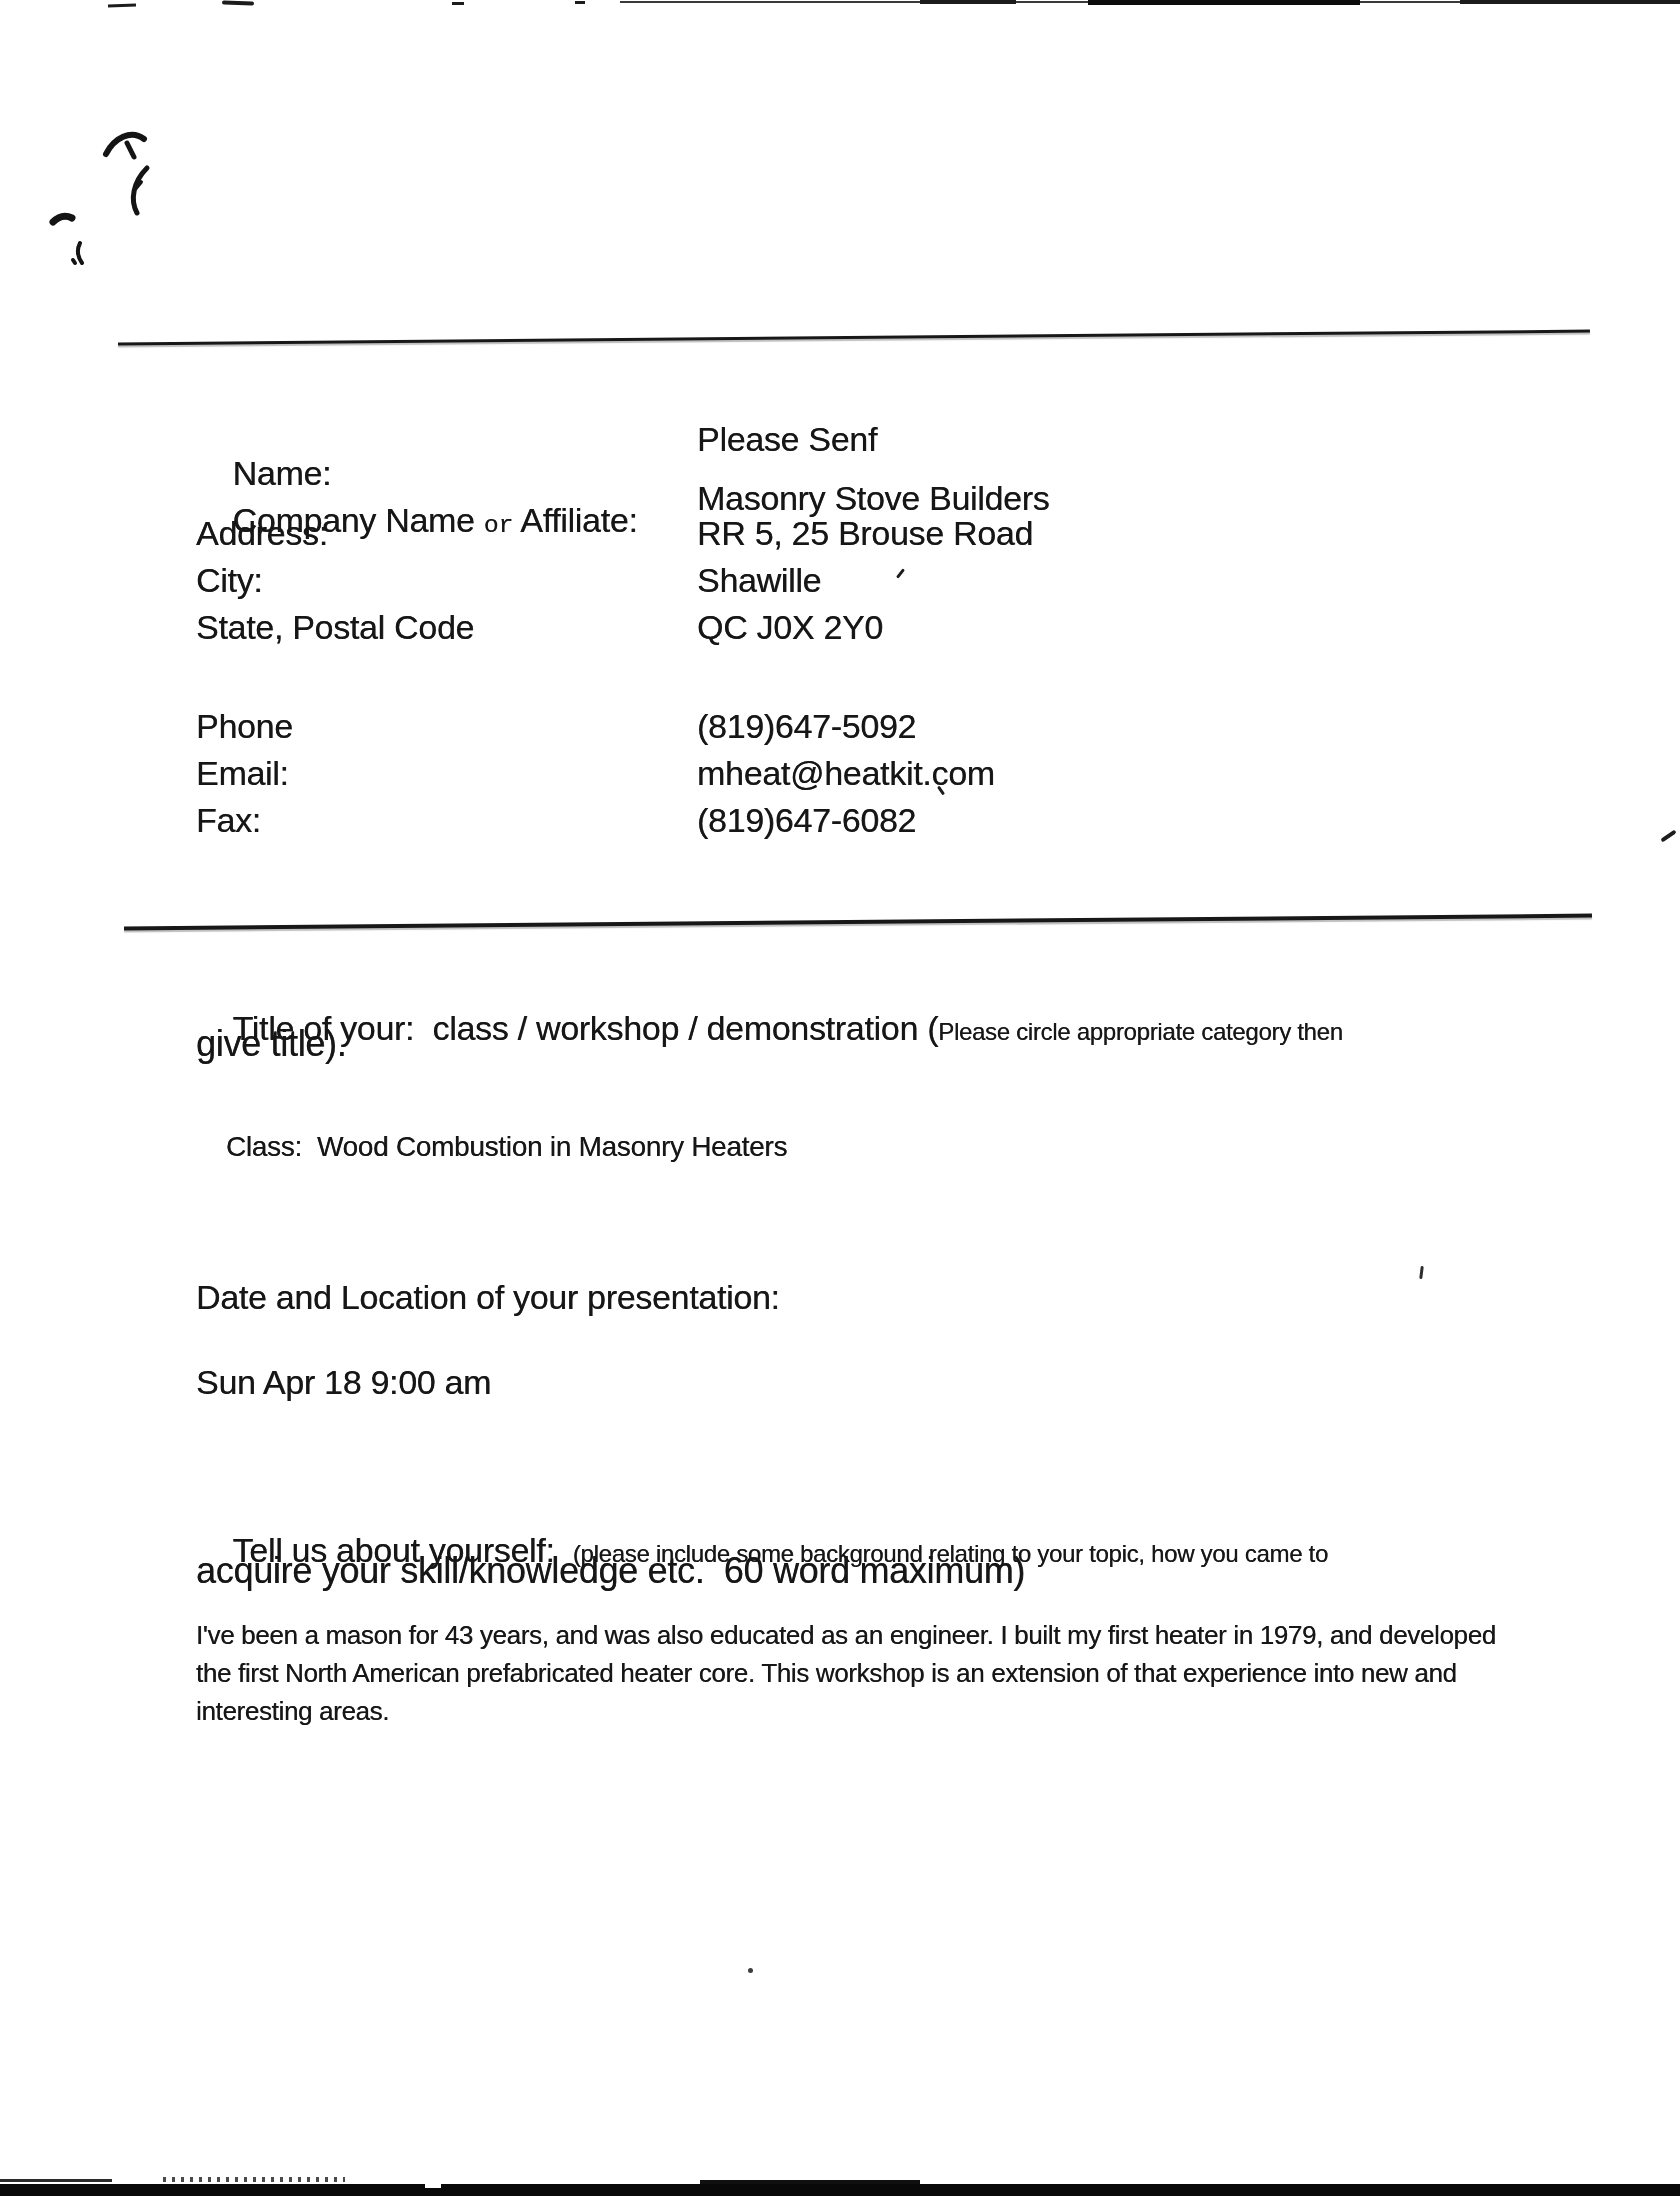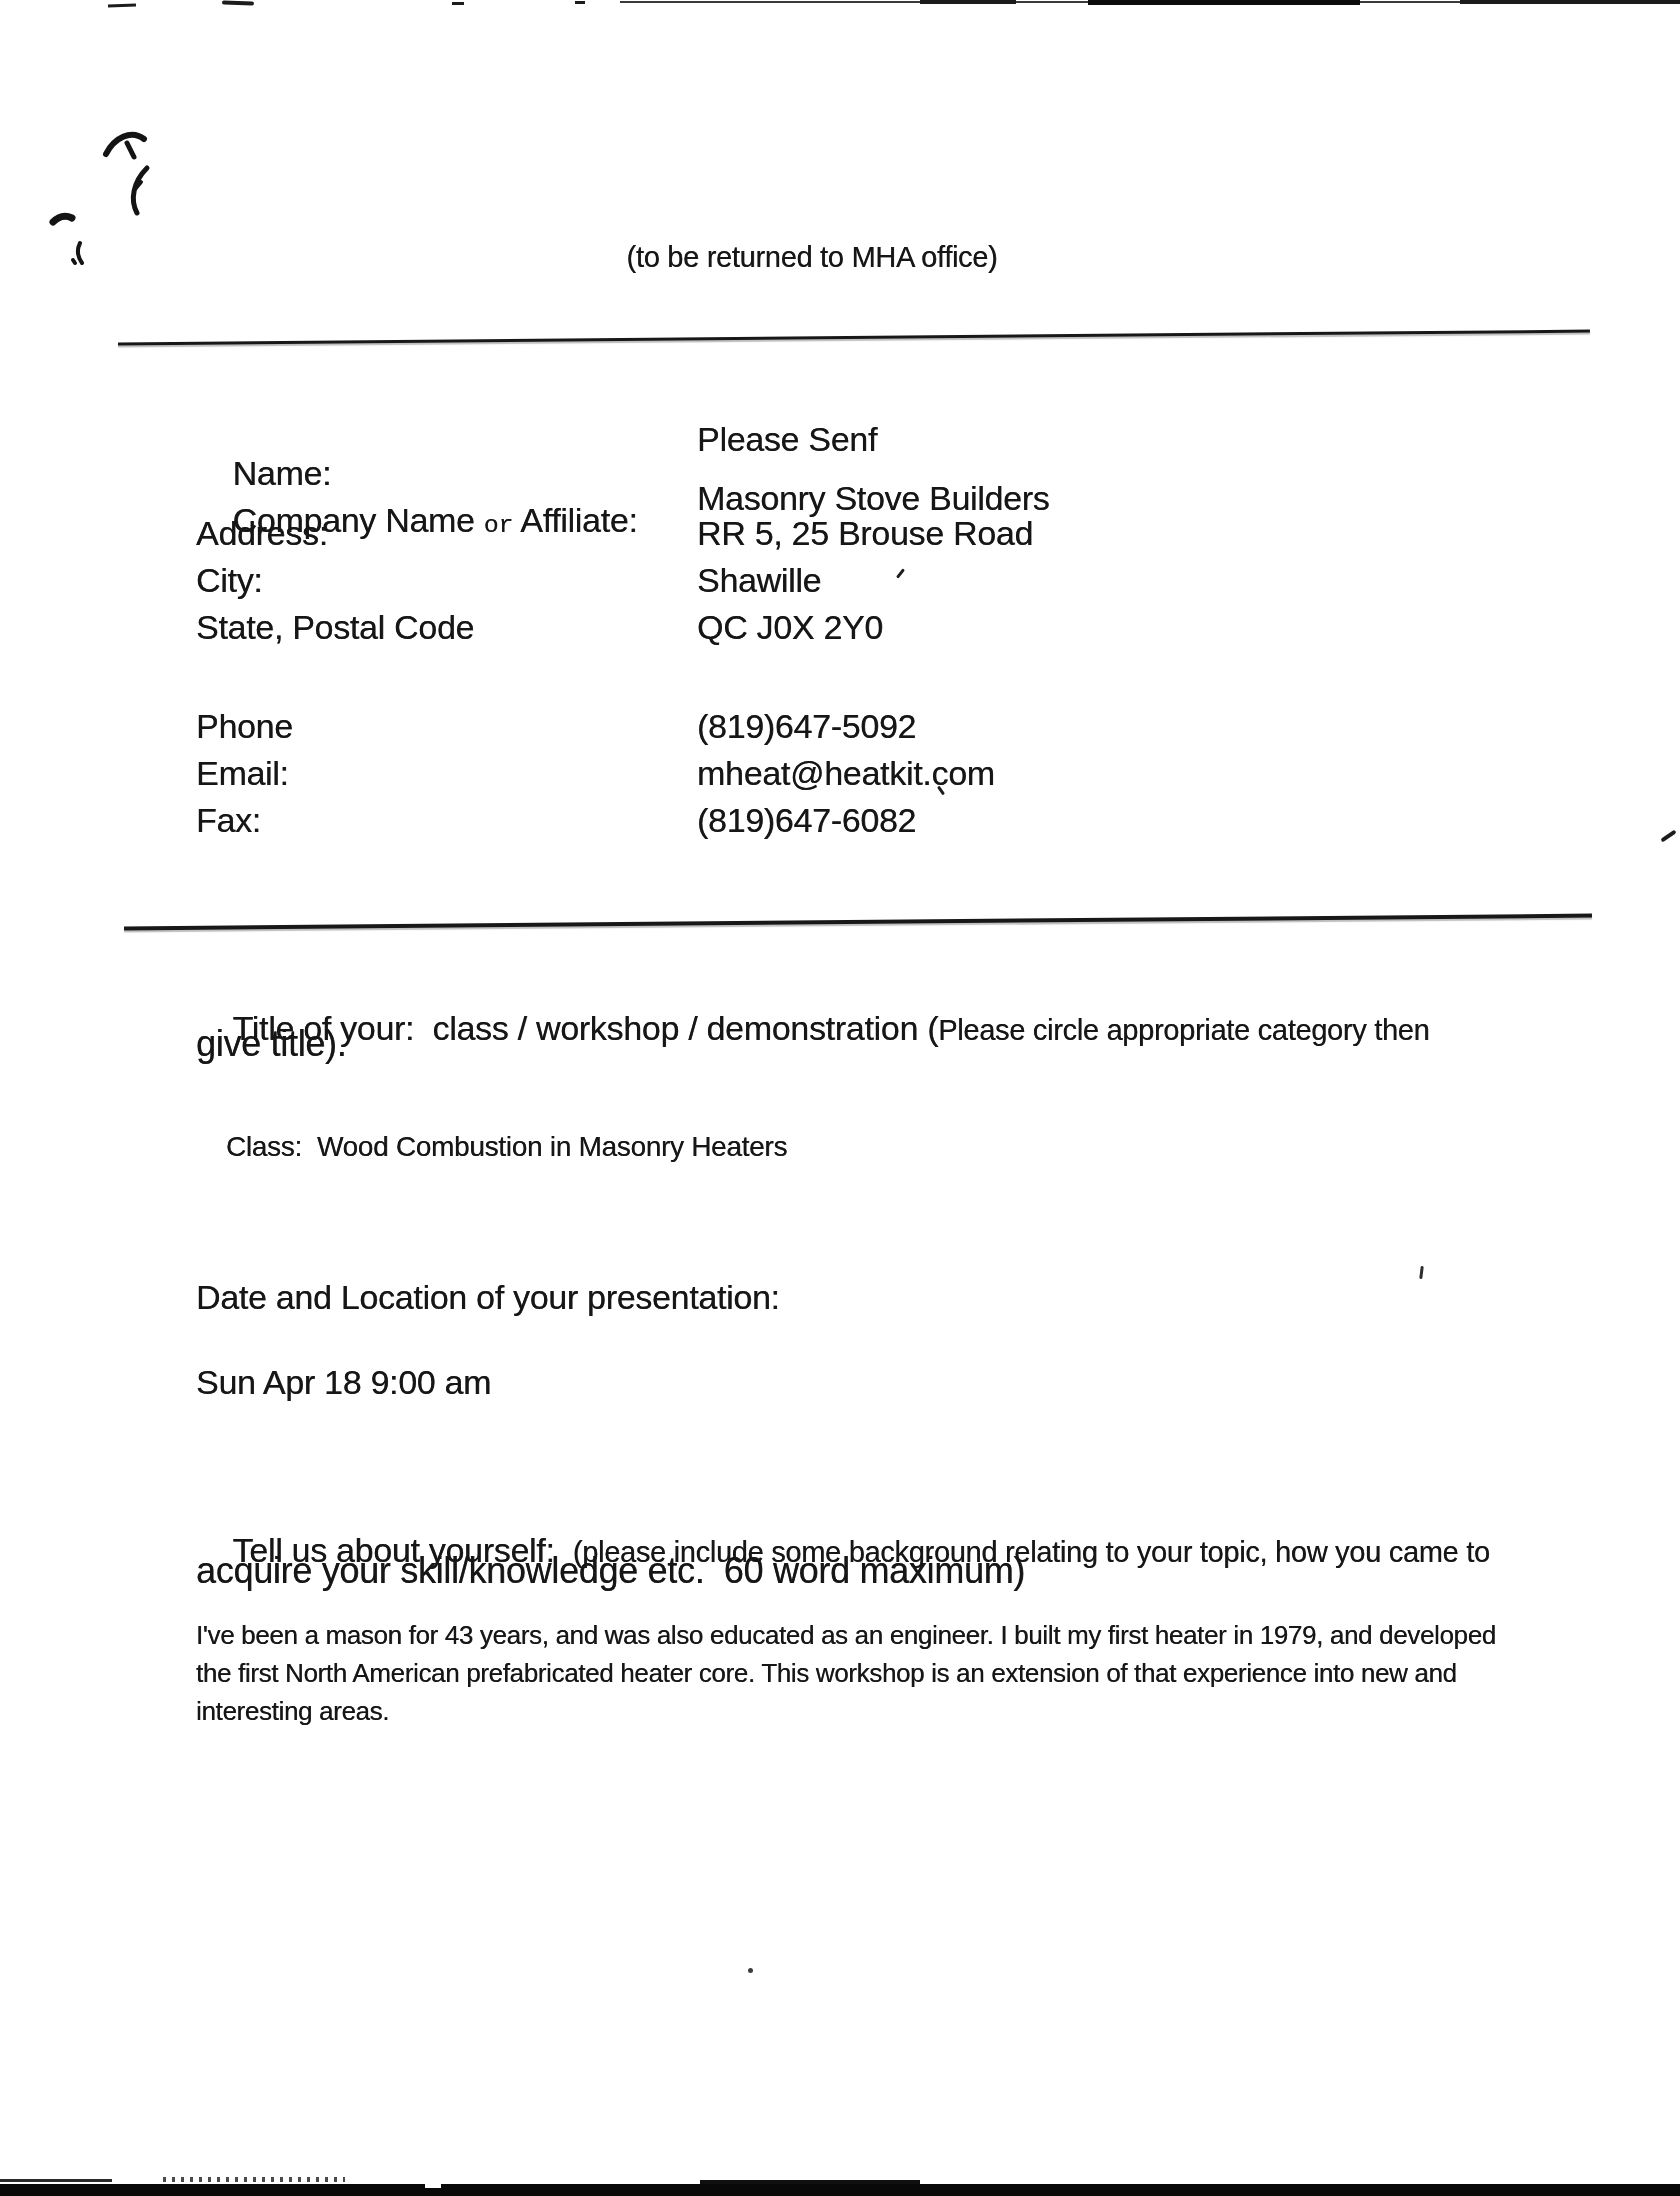--- a/index.html
+++ b/index.html
@@ -9,21 +9,21 @@
     color:#161616;
   }
   .t { position:absolute; white-space:pre-wrap; color:#161616;
        text-shadow:0.3px 0.3px 0.4px rgba(25,25,25,0.8); letter-spacing:-0.3px; }
   .center { left:0; width:1624px; text-align:center; }
   .big   { font-size:34px; line-height:1; }
   .head  { font-size:30px; line-height:1; }
   .sub   { font-size:29px; line-height:1; }
   .mid   { font-size:28px; line-height:1; }
   .small { font-size:36px; line-height:1; }
-  .note  { font-size:29px; }
+  .note  { font-size:24px; }
   .bio   { font-size:26px; line-height:38px; letter-spacing:-0.35px;
            white-space:normal; }
   .vcol  { left:697px; }
   .lcol  { left:196px; }
   .or-word { font-size:0.73em;font-family:Liberation Mono, monospace; }
   .rule { position:absolute; background:#181818; box-shadow:0 2px 1px rgba(70,70,70,0.35); }
   .rule1 { left:118px; top:336px; width:1472px; height:3px; transform:rotate(-0.5deg); }
   .rule2 { left:124px; top:920px; width:1468px; height:4px; transform:rotate(-0.5deg); }
   .mark { position:absolute; background:#1c1c1c; }
   .row { position:absolute; white-space:pre-wrap; }
@@ -47,21 +47,20 @@
       <path d="M76,44 C84,28 101,19 114,29" stroke-width="6"></path>
       <path d="M97,33 l7,14" stroke-width="5"></path>
       <path d="M117,58 C103,72 100,90 107,103" stroke-width="5"></path>
       <path d="M111,72 l-5,6" stroke-width="4"></path>
       <path d="M23,112 q9,-9 19,-4" stroke-width="7"></path>
       <path d="M50,133 q-5,10 2,20" stroke-width="4"></path>
       <path d="M43,150 l2,3" stroke-width="4"></path>
     </g>
   </svg>
 
-  <div class="t sub center" style="top:243px;">(to be returned to MHA office)</div>
 
   <div class="rule rule1"></div>
 
   <div class="row t big lcol" style="top:422px;">
     <span>Name:</span>
   </div>
   <div class="row t big vcol" style="top:422px;">Please Senf</div>
 
   <div class="row t big lcol" style="top:469px;">
     <span>Company Name </span><span class="or-word">or</span><span> Affiliate:</span>

